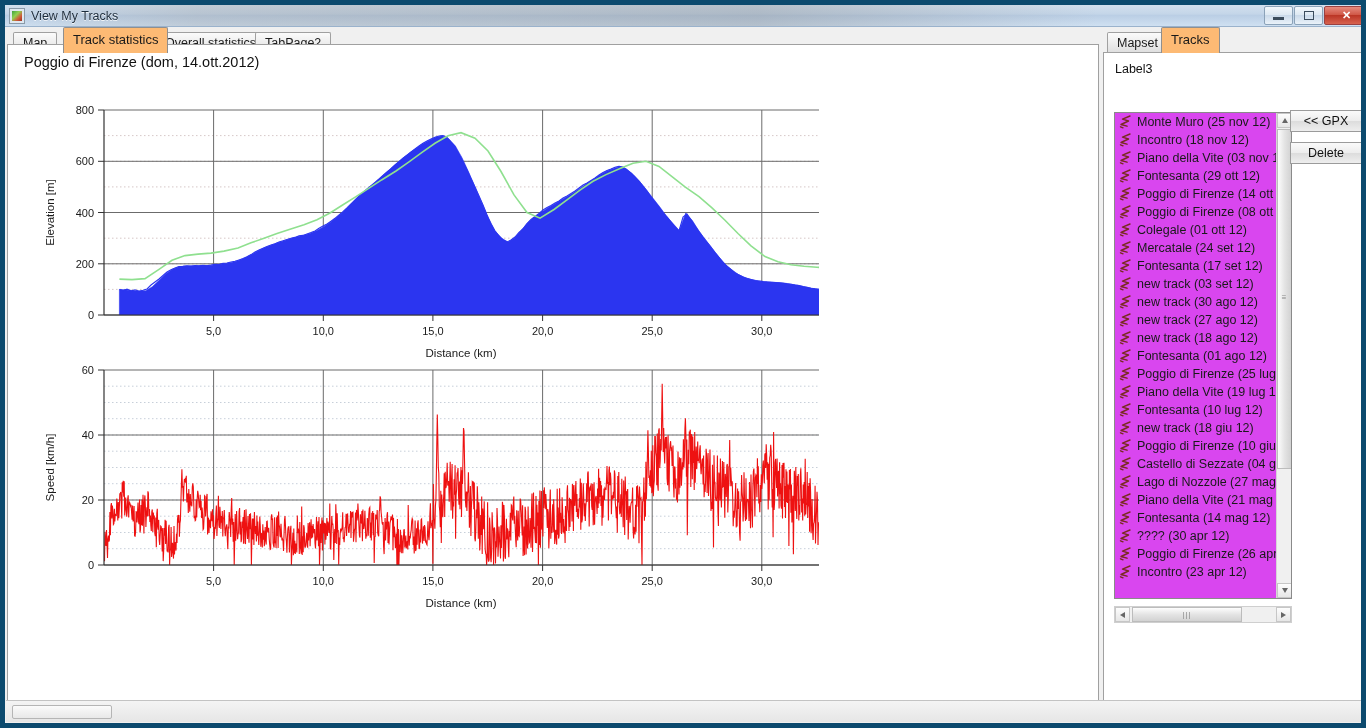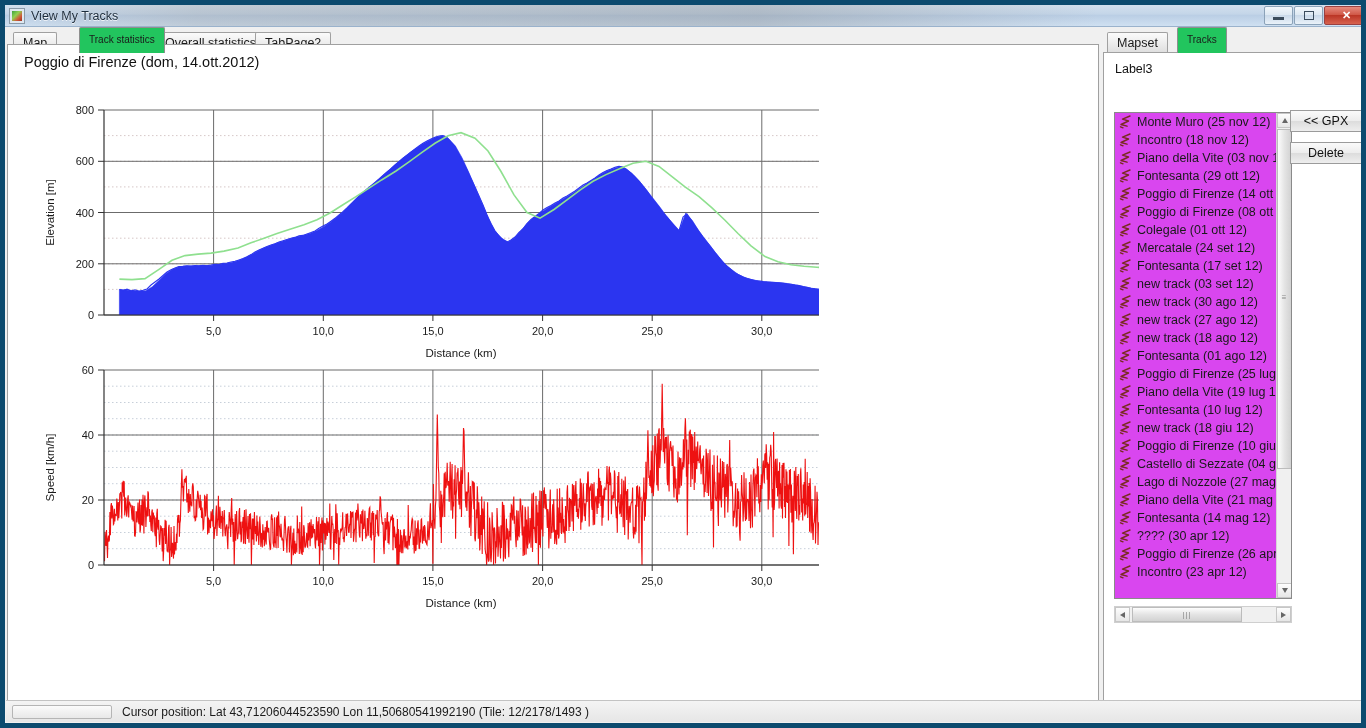--- a/index.html
+++ b/index.html
@@ -78,25 +78,24 @@
     line-height: 20px;
     background: linear-gradient(to bottom,#fbfbfb 0%, #ededed 50%, #dedede 100%);
     border: 1px solid #a0a0a0;
     border-bottom: none;
     font-size: 12.5px; color: #1a1a1a;
     white-space: nowrap;
     border-radius: 2px 2px 0 0;
   }
   .tab.active {
     height: 26px; line-height: 24px;
-    background: #22c55e;
+    background: #fdba74;
     border-color: #8f8f8f;
     z-index: 5;
-    font-size: 10px;
-    margin-left: 16px;
+    font-size: 13px;
   }
   #tabbody {
     position: absolute; left: 0; top: 15px;
     width: 1092px; height: 657px;
     background: #fff;
     border: 1px solid #a0a0a0;
   }
   #chart-title {
     position: absolute; left: 16px; top: 9px;
     font-size: 14.5px; color: #111;
@@ -614,16 +613,15 @@
           </div>
       </div>
 
       <div class="rp-button" style="top:57px;">&lt;&lt; GPX</div>
       <div class="rp-button" style="top:89px;">Delete</div>
     </div>
   </div>
 
   <div id="statusbar">
     <div id="progress-slot"></div>
-    <span id="status-text">Cursor position: Lat 43,71206044523590 Lon 11,50680541992190 (Tile: 12/2178/1493 )</span>
   </div>
 
 </div>
 
 </body></html>

